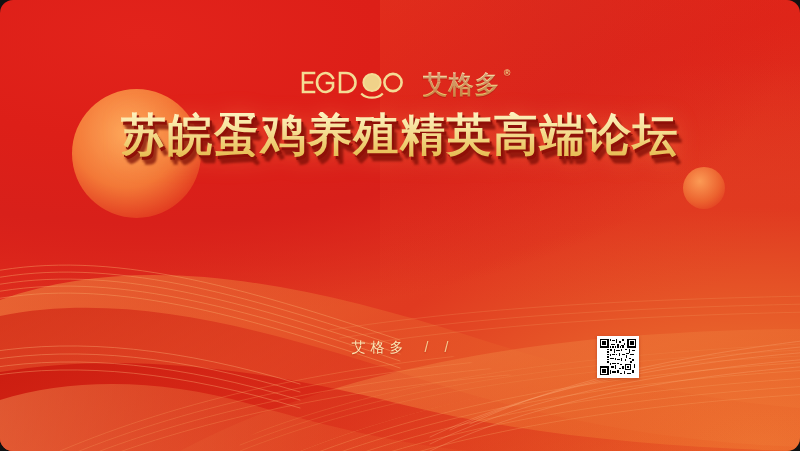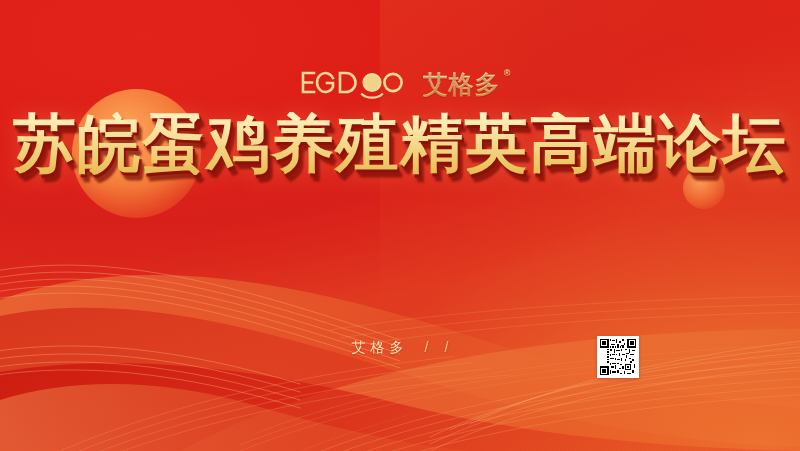--- a/index.html
+++ b/index.html
@@ -8,20 +8,21 @@
 
   .poster{
     position:relative;
     width:800px;height:451px;
     overflow:hidden;
     font-family:"Liberation Sans","DejaVu Sans",sans-serif;
     background:
       radial-gradient(115% 90% at 18% 8%,  #e2231b 0%, #dd1f18 26%, #d8201a 46%, rgba(216,32,26,0) 70%),
       radial-gradient(120% 120% at 95% 100%, #f07a35 0%, #e8602a 22%, #e03a20 45%, rgba(224,58,32,0) 72%),
       linear-gradient(168deg,#de1d16 0%,#dd2118 30%,#df3520 55%,#e6552a 78%,#ef8139 100%);
+    border-radius: 13px;
   }
 
   
   .bg-art{position:absolute;inset:0;}
   .bg-art svg{display:block;width:800px;height:451px;}
 
   
   .circle{position:absolute;border-radius:50%;}
   .circle-big{
     left:72px;top:89px;width:129px;height:129px;
@@ -53,21 +54,21 @@
   }
   .brand-reg{
     position:absolute;top:-3px;right:-11px;
     font-size:9px;color:#f3d68a;-webkit-text-fill-color:#f3d68a;
   }
 
   
   .headline{
     position:absolute;left:0;right:0;top:112px;
     text-align:center;
-    font-size:63px;
+    font-size:45px;
     line-height:1;
     font-weight:bold;
     letter-spacing:1.5px;
     white-space:nowrap;
     color:#f3dc92;
     background:linear-gradient(180deg,#fdf2c0 0%,#f9e7a6 26%,#f2d684 56%,#ecc765 82%,#e6bb52 100%);
     -webkit-background-clip:text;background-clip:text;
     -webkit-text-fill-color:transparent;
     filter:
       drop-shadow(2px 3px 0 #8f1008)

